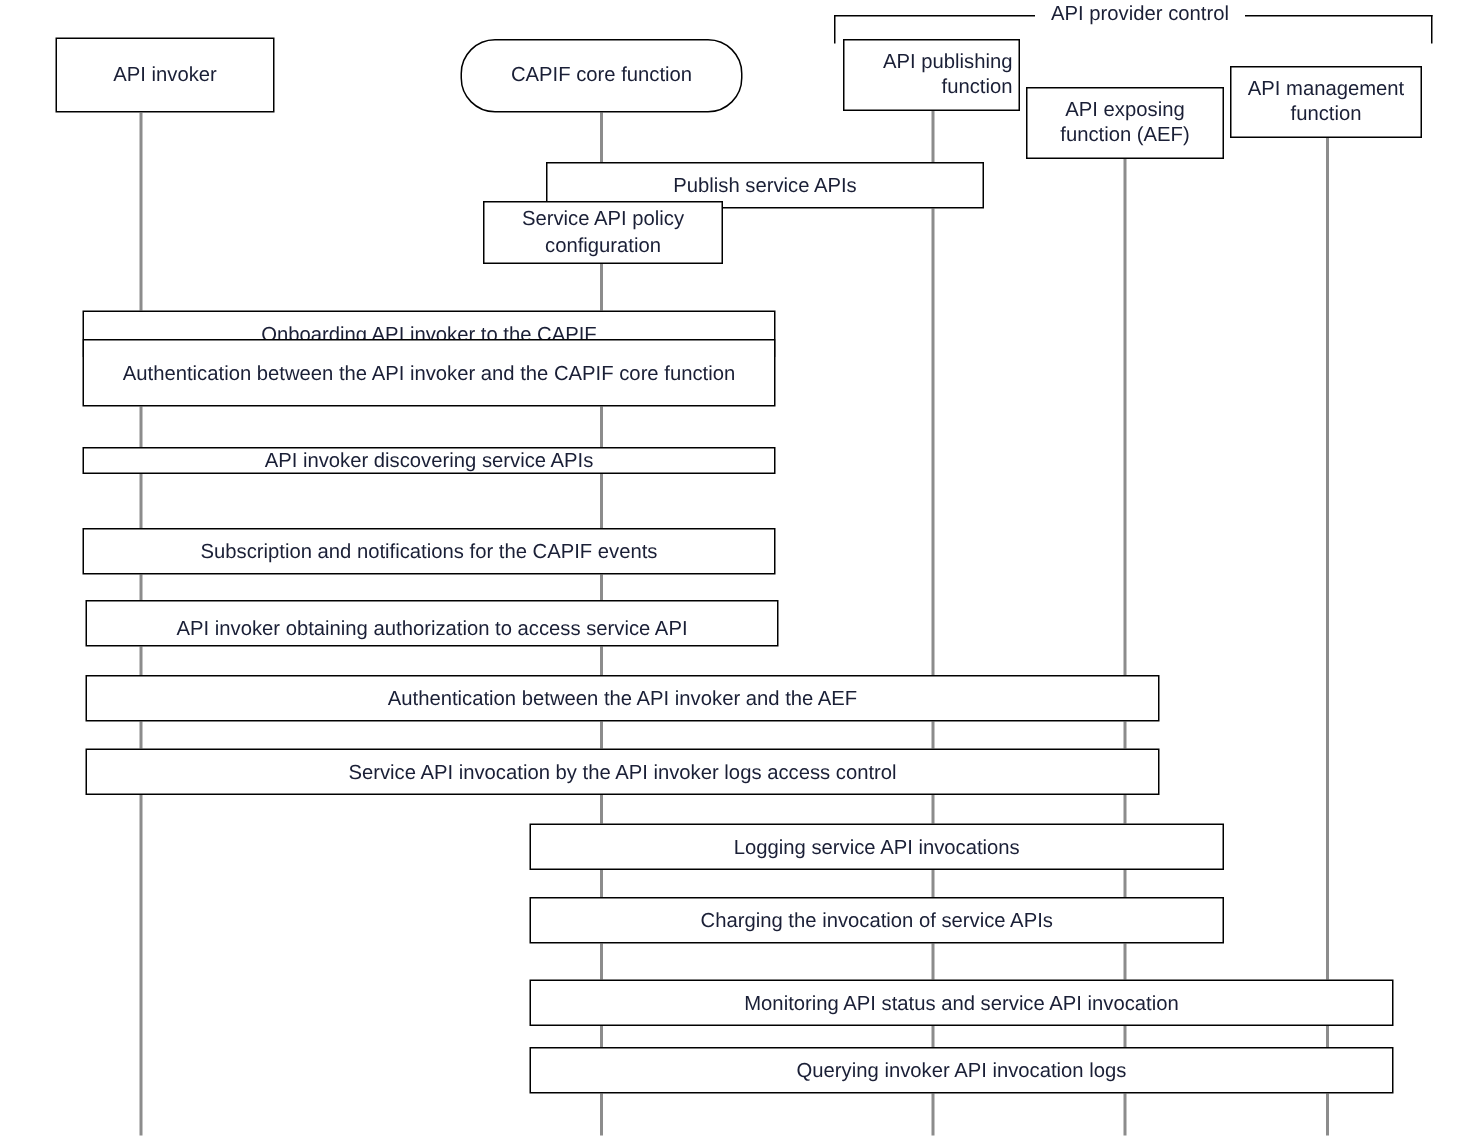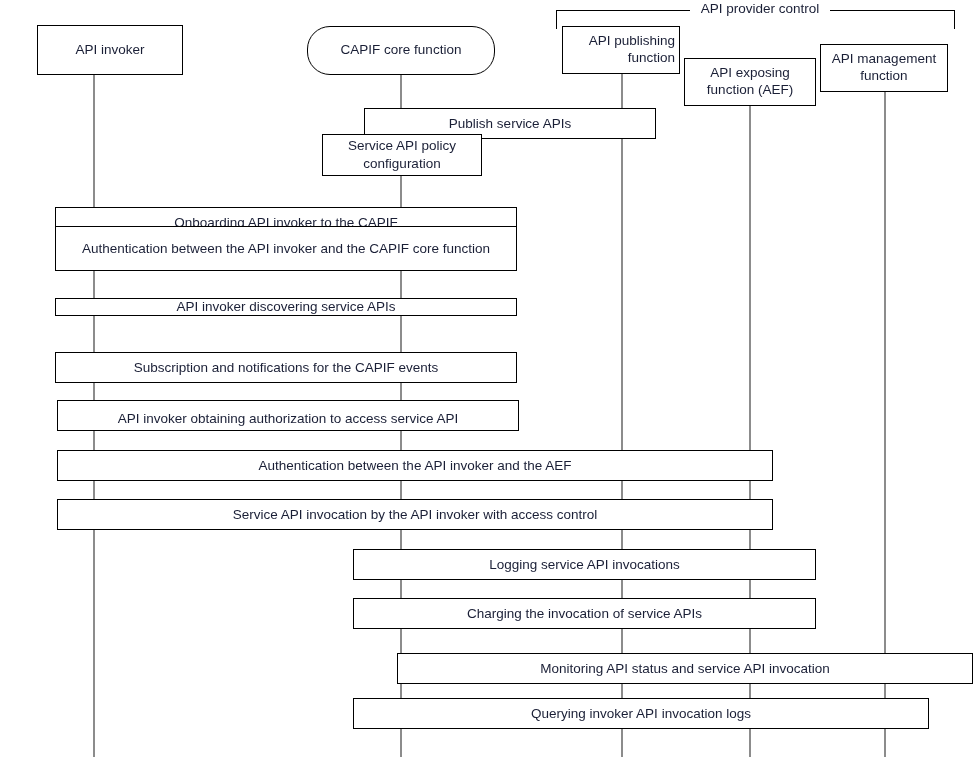--- a/index.html
+++ b/index.html
@@ -126,29 +126,29 @@
       <div class="msg-box" style="left: 55px; top: 352px; width: 462px; height: 31px;">
         <span>Subscription and notifications for the CAPIF events</span>
       </div>
       <div class="msg-box" style="left: 57px; top: 400px; width: 462px; height: 31px; align-items: flex-end;">
         <span>API invoker obtaining authorization to access service API</span>
       </div>
       <div class="msg-box" style="left: 57px; top: 450px; width: 716px; height: 31px; text-align: right;">
         <span>Authentication between the API invoker and the AEF</span>
       </div>
       <div class="msg-box" style="left: 57px; top: 499px; width: 716px; height: 31px;">
-        <span>Service API invocation by the API invoker with access control</span>
+        <span>Service API invocation by the API invoker logs access control</span>
       </div>
       <div class="msg-box" style="left: 353px; top: 549px; width: 463px; height: 31px;">
         <span>Logging service API invocations</span>
       </div>
       <div class="msg-box" style="left: 353px; top: 598px; width: 463px; height: 31px;">
         <span>Charging the invocation of service APIs</span>
       </div>
-      <div class="msg-box" style="left: 353px; top: 653px; width: 576px; height: 31px; margin-left: 44px;">
+      <div class="msg-box" style="left: 353px; top: 653px; width: 576px; height: 31px;">
         <span>Monitoring API status and service API invocation</span>
       </div>
       <div class="msg-box" style="left: 353px; top: 698px; width: 576px; height: 31px;">
         <span>Querying invoker API invocation logs</span>
       </div>
     </div>
 
 </div>
 
 </body></html>

